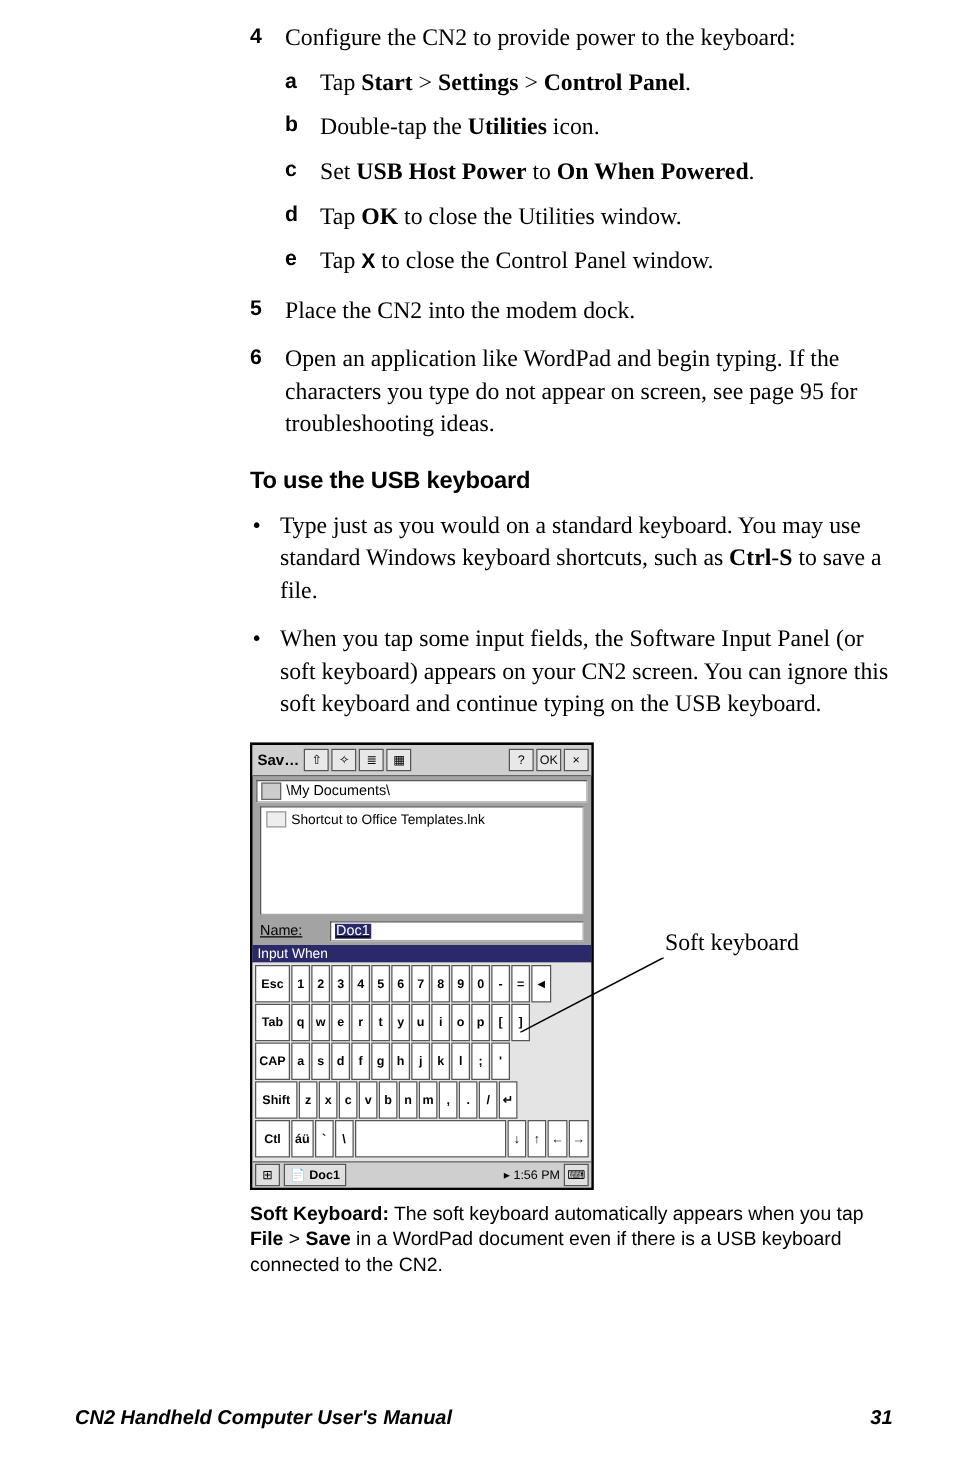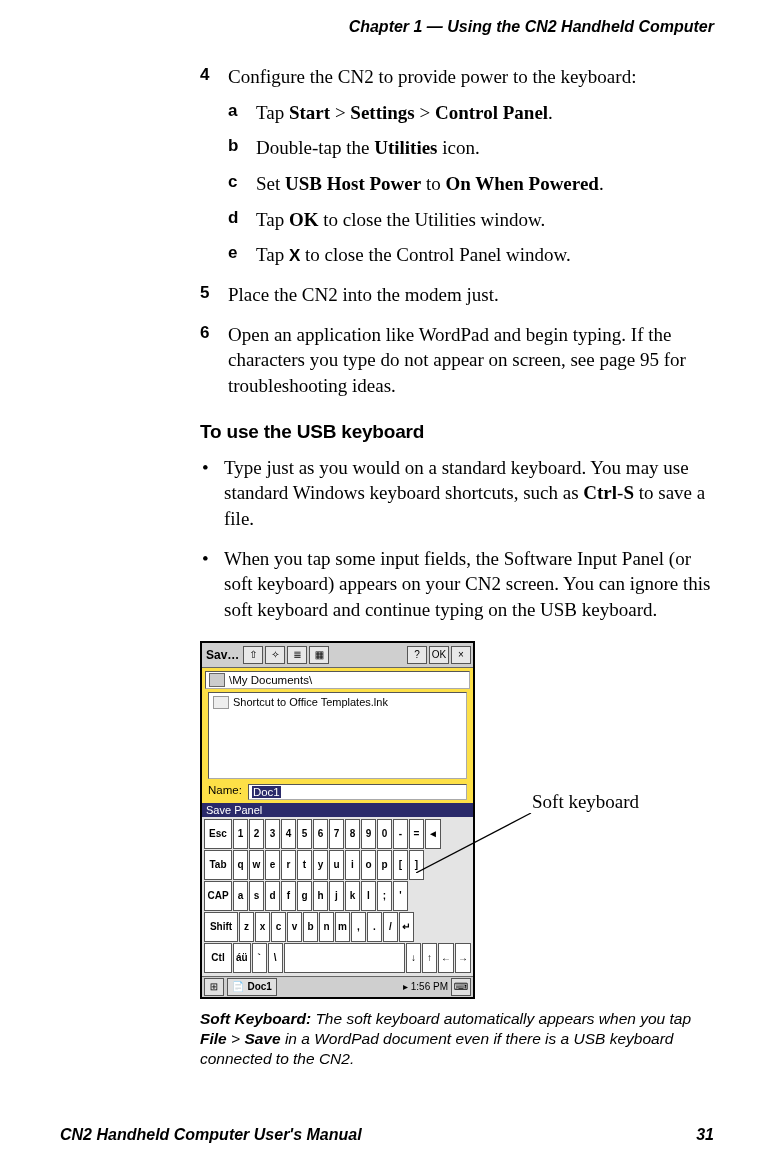--- a/index.html
+++ b/index.html
@@ -110,21 +110,21 @@
     position: absolute;
     left: 216px;
     top: 172px;
     width: 130px;
     height: 60px;
   }
   .screenshot {
     width: 275px;
     border: 2px solid #000;
     box-sizing: border-box;
-    background: #fde047;
+    background: #a3a3a3;
     font-family: Tahoma, Verdana, sans-serif;
   }
   .tb {
     display: flex;
     align-items: center;
     background: #cfcfcf;
     border-bottom: 1px solid #666;
     height: 24px;
     padding: 0 2px;
     gap: 2px;
@@ -179,23 +179,25 @@
     padding: 1px 2px;
   }
   .file-list .row .ficon {
     width: 14px;
     height: 11px;
     background: #eee;
     border: 1px solid #999;
   }
   .name-row {
     display: flex;
+    align-items: center;
     font-size: 11.5px;
     margin: 0 6px 3px 6px;
-    gap: 6px;
+    gap: 22px;
+    text-decoration: underline;
   }
   .name-input {
     flex: 1;
     background: #fff;
     border: 1px inset #aaa;
     padding: 1px 3px;
   }
   .name-input .sel {
     background: #2a2a6a;
     color: #fff;
@@ -253,21 +255,20 @@
     background: #e0e0e0;
     border: 1px solid #555;
     padding: 0 4px;
     height: 16px;
     display:flex;align-items:center;
     font-weight:700;
   }
   .taskbar .spacer { flex: 1; }
   .caption {
     font-family: "Segoe UI", Arial, sans-serif;
-    font-style: italic;
     font-size: 15.5px;
     line-height: 1.3;
     margin-top: 10px;
   }
   .caption .lead { font-weight: 700; }
   .footer {
     position: absolute;
     bottom: 28px;
     left: 0;
     width: 774px;
@@ -283,21 +284,20 @@
   .x-icon {
     font-family: Arial, sans-serif;
     font-weight: 700;
     font-size: 17px;
   }
 </style>
 </head>
 <body>
 
 <div class="page">
-  <div class="chap-header">Chapter 1 — Using the CN2 Handheld Computer</div>
 
   <div class="content">
 
     <ol class="main-list">
       <li>
         <span class="num">4</span>
         <span>Configure the CN2 to provide power to the keyboard:</span>
         <ol class="sub-list">
           <li>
             <span class="letter">a</span>
@@ -316,21 +316,21 @@
             <span>Tap </span><span class="bold">OK</span><span> to close the Utilities window.</span>
           </li>
           <li>
             <span class="letter">e</span>
             <span>Tap </span><span class="x-icon">X</span><span> to close the Control Panel window.</span>
           </li>
         </ol>
       </li>
       <li>
         <span class="num">5</span>
-        <span>Place the CN2 into the modem just.</span>
+        <span>Place the CN2 into the modem dock.</span>
       </li>
       <li>
         <span class="num">6</span>
         <span>Open an application like WordPad and begin typing. If the characters you type do not appear on screen, see page 95 for troubleshooting ideas.</span>
       </li>
     </ol>
 
     <div class="section-heading">To use the USB keyboard</div>
 
     <ul class="bullets">
@@ -365,21 +365,21 @@
         <div class="file-list">
           <div class="row">
             <span class="ficon"></span>
             <span>Shortcut to Office Templates.lnk</span>
           </div>
         </div>
         <div class="name-row">
           <span>Name:</span>
           <span class="name-input"><span class="sel">Doc1</span></span>
         </div>
-        <div class="sip-title">Save Panel</div>
+        <div class="sip-title">Input When</div>
         <div class="kbd">
           <div class="krow">
             <span class="key wide">Esc</span>
             <span class="key">1</span>
             <span class="key">2</span>
             <span class="key">3</span>
             <span class="key">4</span>
             <span class="key">5</span>
             <span class="key">6</span>
             <span class="key">7</span>

